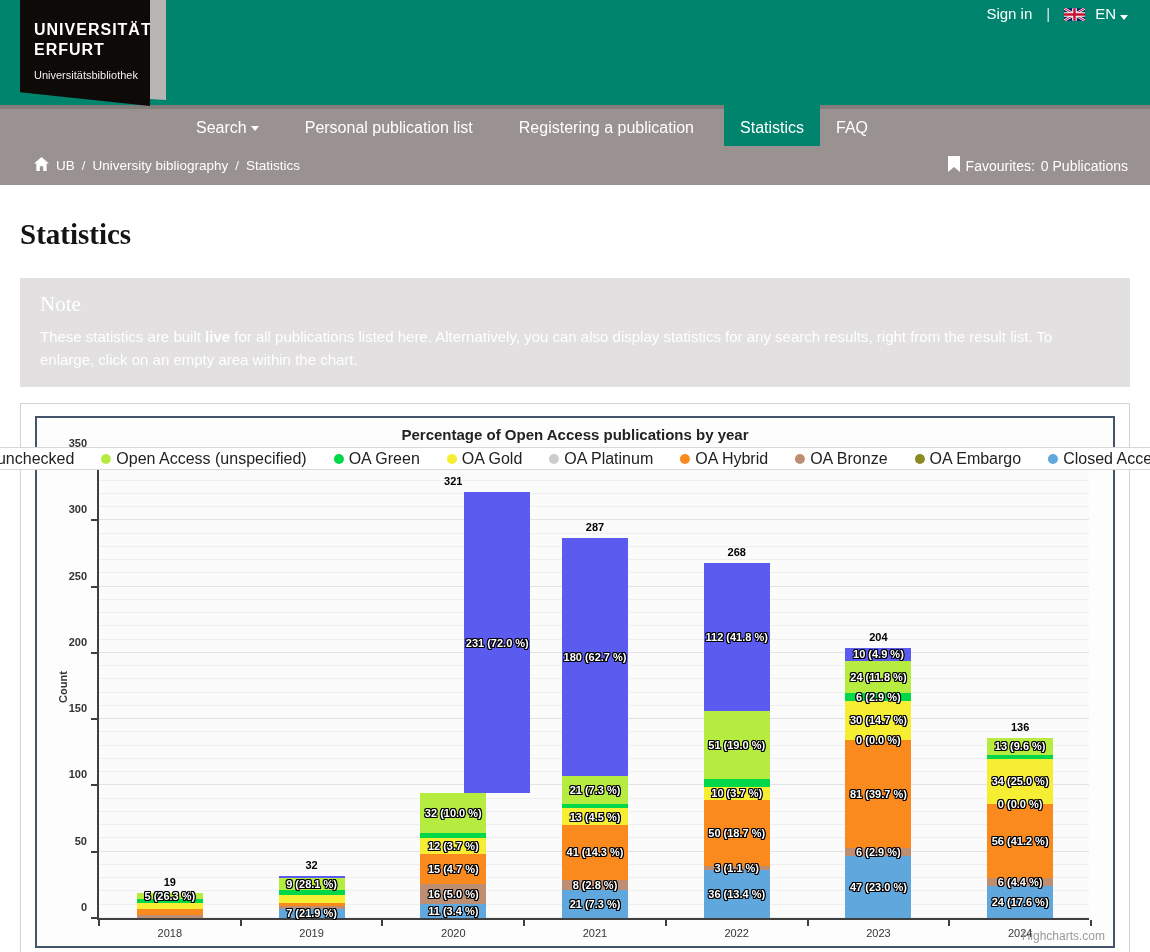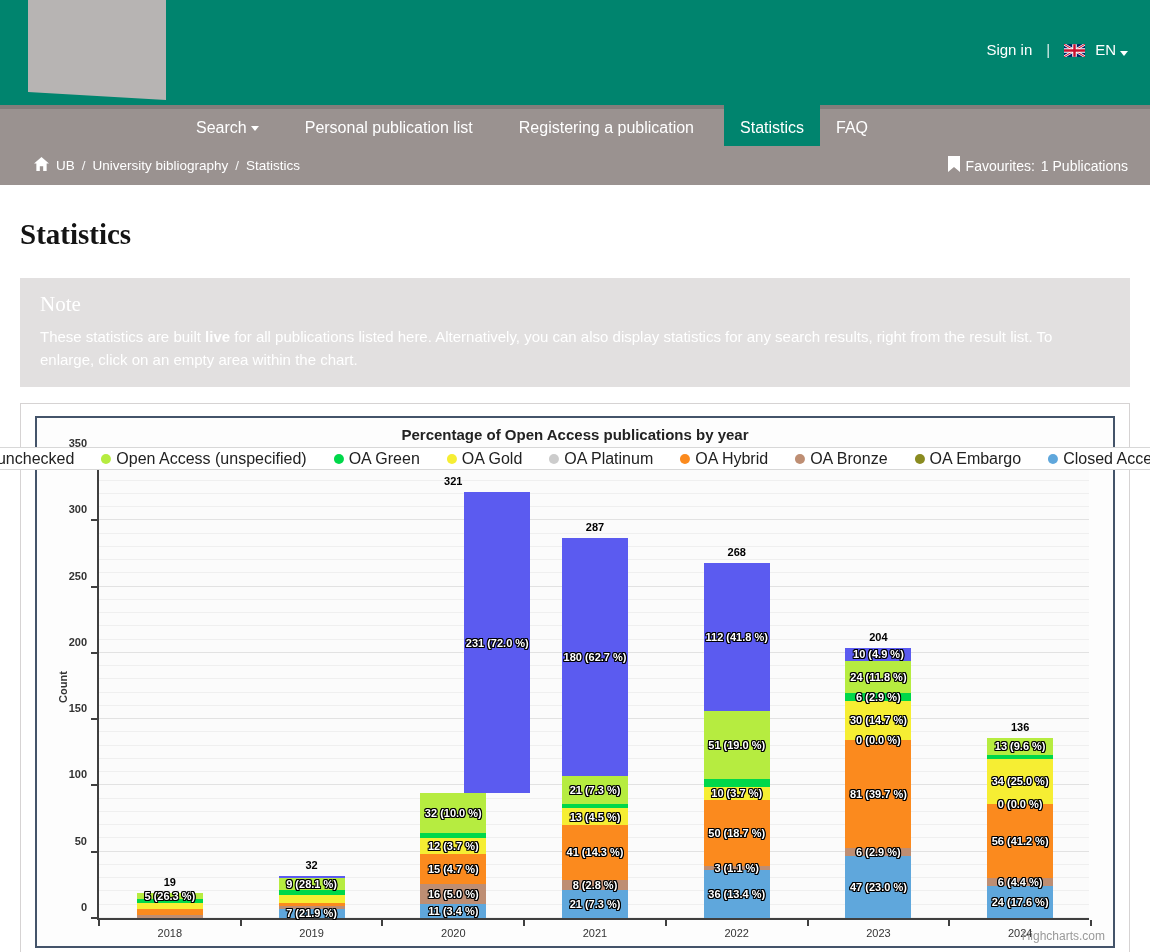--- a/index.html
+++ b/index.html
@@ -1,20 +1,20 @@
 <!DOCTYPE html>
 <html><head>
 <meta charset="utf-8">
 <style>
   * { margin:0; padding:0; box-sizing:border-box; }
   html,body { width:1150px; height:952px; background:#fff; font-family:"Liberation Sans", sans-serif; overflow:hidden; }
 
   
   .site-header { position:relative; width:100%; height:105px; background:#00846E; }
-  .topbar { position:absolute; top:2px; right:22px; display:flex; align-items:center; gap:10px; color:#fff; font-size:15px; height:22px;margin-top:36px; }
+  .topbar { position:absolute; top:2px; right:22px; display:flex; align-items:center; gap:10px; color:#fff; font-size:15px; height:22px; }
   .topbar a { color:#fff; text-decoration:none; }
   .topbar .sep { color:#d9ecе8; opacity:.85; padding:0 4px; }
   .flag { width:21px; height:13px; display:inline-block; }
   .caret { display:inline-block; width:0; height:0; border-left:4px solid transparent; border-right:4px solid transparent; border-top:5px solid #fff; margin-left:4px; position:relative; top:1px; }
 
   
   .logo-wrap { position:absolute; left:20px; top:0; width:152px; height:112px; z-index:6; }
   .logo-shadow { position:absolute; left:8px; top:0; width:138px; height:100px; background:#b7b4b3; clip-path:polygon(0 0,100% 0,100% 100%,0 92%); }
   .logo-black { position:absolute; left:0; top:0; width:130px; height:106px; background:#0d0a08; clip-path:polygon(0 0,100% 0,100% 100%,0 87%); color:#fff; padding:20px 0 0 14px; }
   .logo-l1 { font-size:16px; font-weight:bold; letter-spacing:1px; line-height:20px; }
@@ -79,20 +79,25 @@
         <path d="M30,0 V36 M0,18 H60" stroke="#fff" stroke-width="13"></path>
         <path d="M30,0 V36 M0,18 H60" stroke="#C8102E" stroke-width="7"></path>
       </svg>
     </span>
     <span>
       <span>EN</span><span class="caret"></span>
     </span>
   </div>
   <div class="logo-wrap">
     <div class="logo-shadow"></div>
+    <div class="logo-black">
+      <div class="logo-l1">UNIVERSITÄT</div>
+      <div class="logo-l1">ERFURT</div>
+      <div class="logo-sub">Universitätsbibliothek</div>
+    </div>
   </div>
 </div>
 
 <div class="main-nav">
   <div class="nav-item spaced">
     <span>Search</span>
       <span class="caret"></span>
   </div>
   <div class="nav-item spaced">Personal publication list</div>
   <div class="nav-item spaced">Registering a publication</div>
@@ -111,21 +116,21 @@
   <a class="crumb" href="#">University bibliography</a>
   <span class="crumb-sep">/</span>
   <span class="crumb">Statistics</span>
   <span class="bc-right">
     <span class="icon-svg">
       <svg width="12" height="16" viewBox="0 0 12 16">
           <path fill="#fff" d="M0 0 H12 V16 L6 11 L0 16 Z"></path>
         </svg>
     </span>
     <span>Favourites:</span>
-    <span>1 Publications</span>
+    <span>0 Publications</span>
   </span>
 </div>
 
 <div class="content">
   <h1 class="page-title">Statistics</h1>
 
   <div class="note-box">
     <div class="note-title">Note</div>
     <div class="note-body">
       <span>These statistics are built </span><b>live</b><span> for all publications listed here. Alternatively, you can also display statistics for any search results, right from the result list. To enlarge, click on an empty area within the chart.</span>

